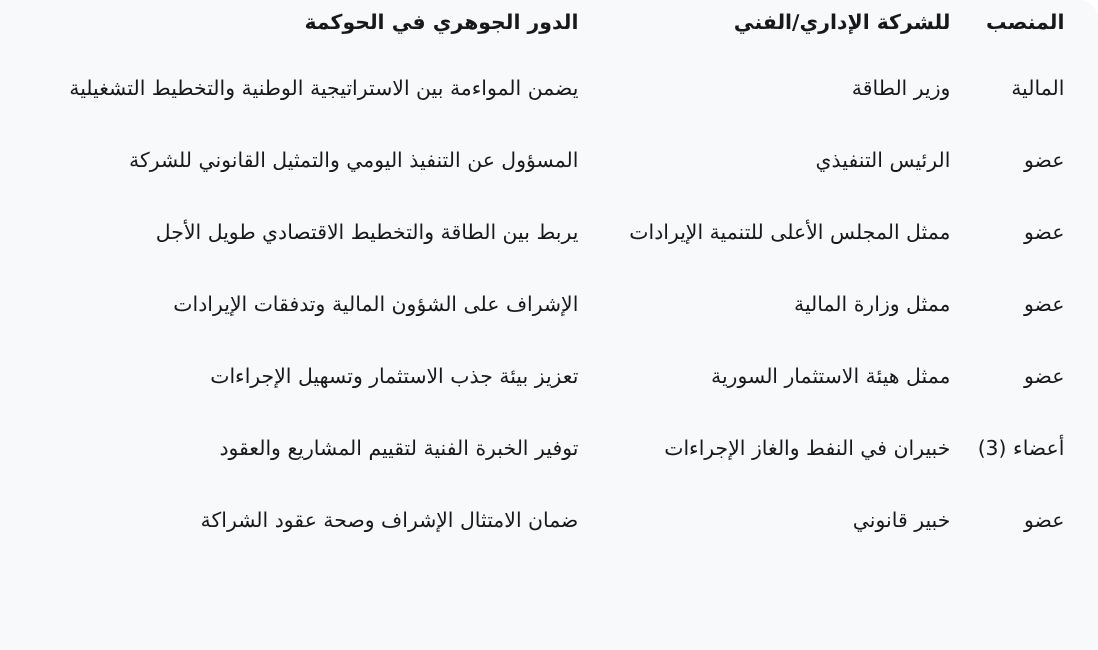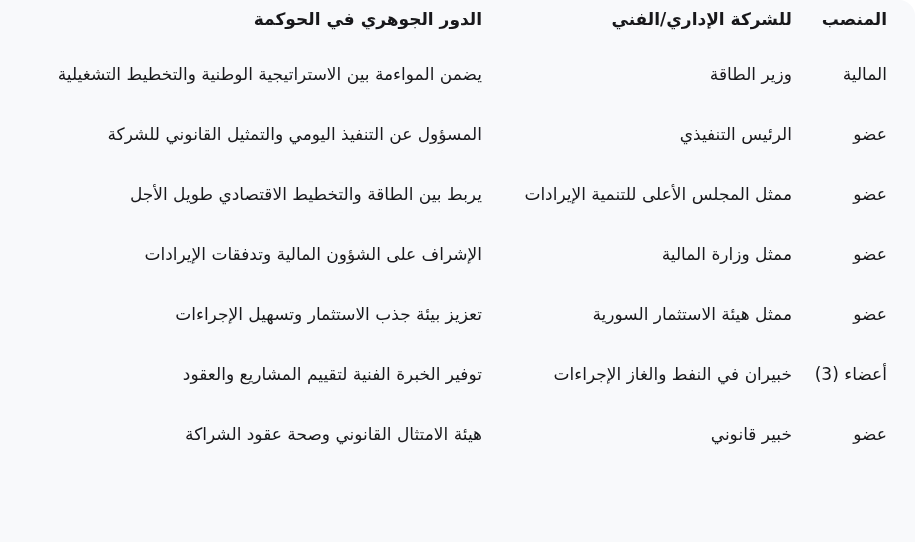--- a/index.html
+++ b/index.html
@@ -99,17 +99,17 @@
 
   <tr>
     <td class="cell-position">أعضاء (3)</td>
     <td class="cell-representation">خبيران في النفط والغاز الإجراءات</td>
     <td class="cell-role">توفير الخبرة الفنية لتقييم المشاريع والعقود</td>
   </tr>
 
   <tr>
     <td class="cell-position">عضو</td>
     <td class="cell-representation">خبير قانوني</td>
-    <td class="cell-role">هيئة الامتثال القانوني وصحة عقود الشراكة</td>
+    <td class="cell-role">ضمان الامتثال الإشراف وصحة عقود الشراكة</td>
   </tr>
 </tbody>
   </table>
 </div>
 
 </body></html>

